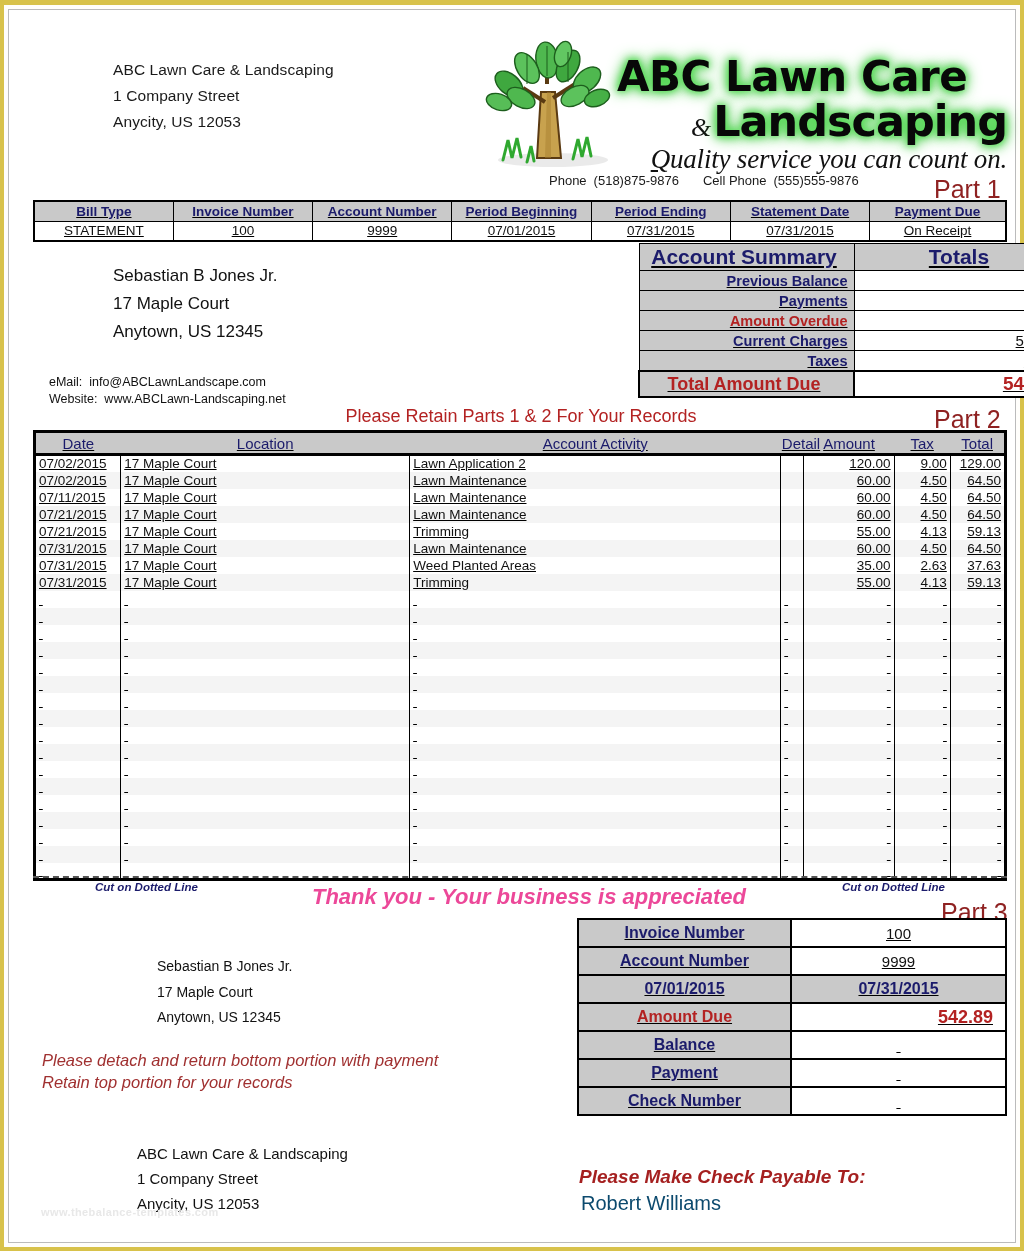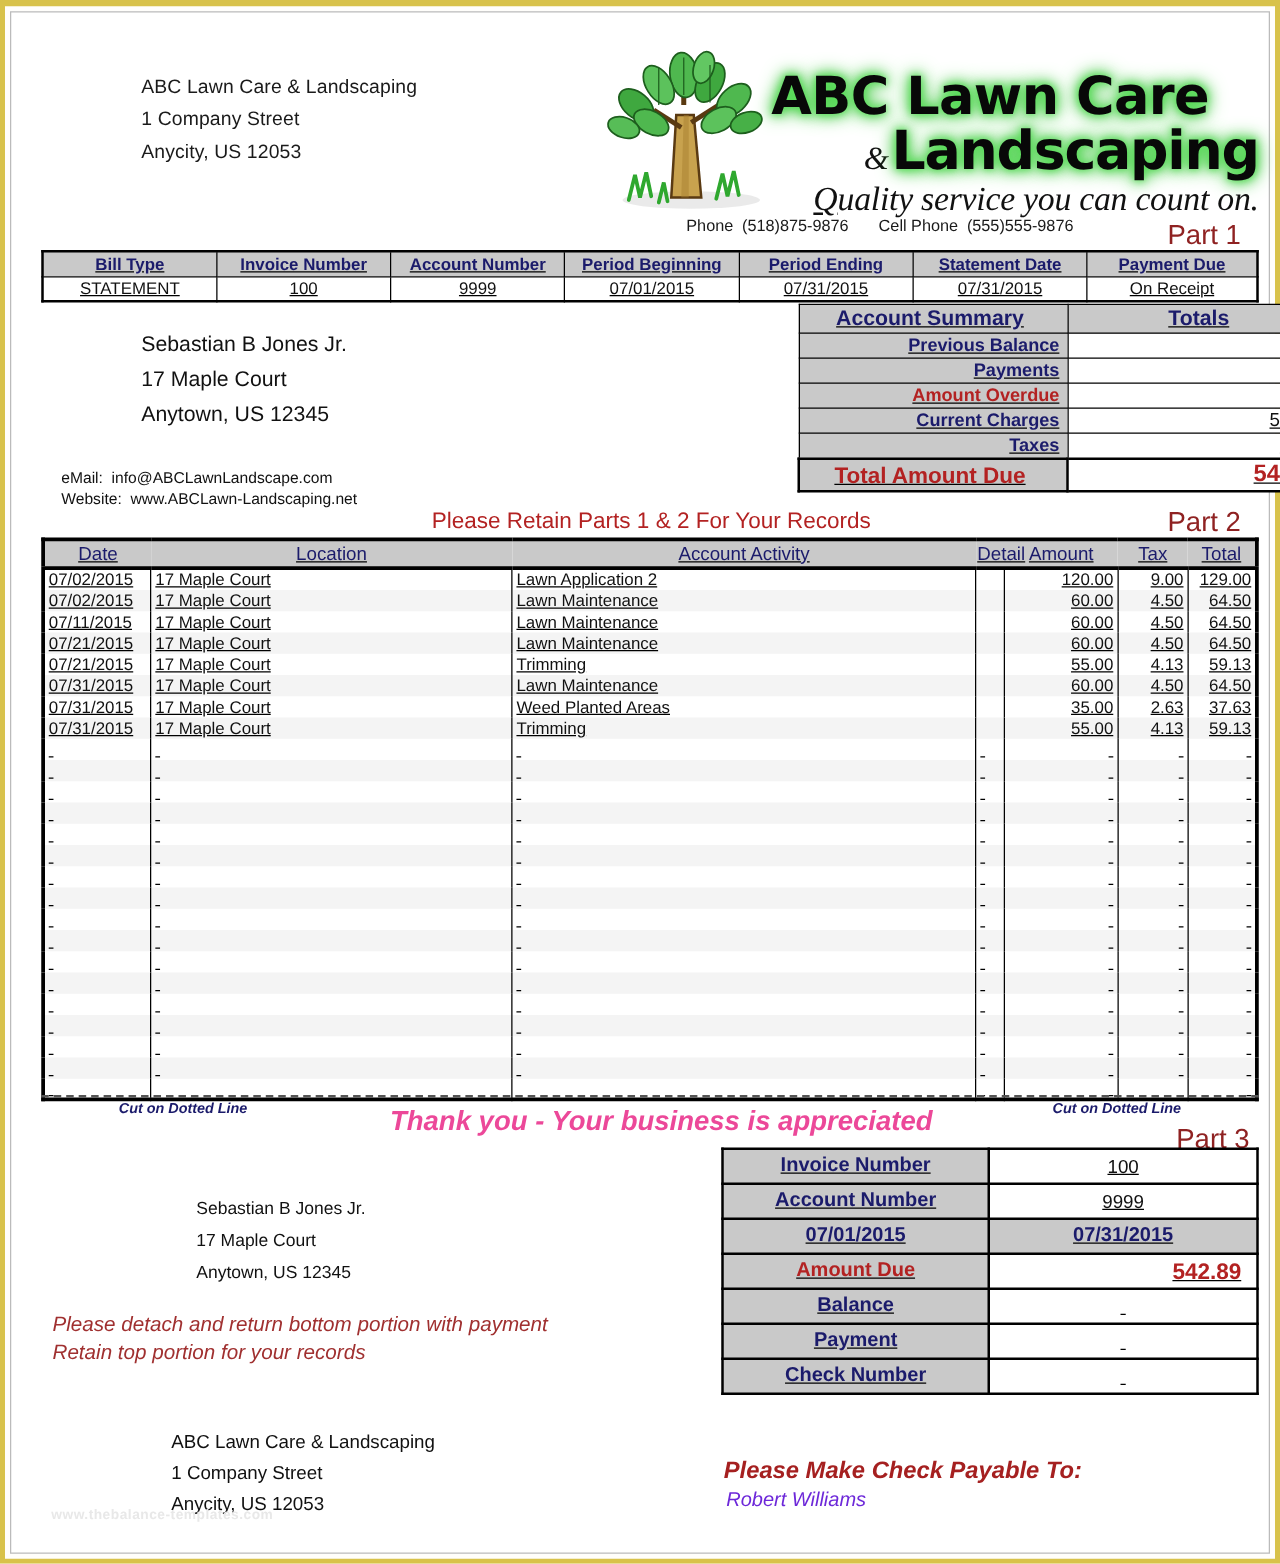--- a/index.html
+++ b/index.html
@@ -65,21 +65,21 @@
 
   .phone-line {
     position:absolute; left:540px; top:163px; width:380px;
     font-size:13px; color:#1a1a1a; white-space:nowrap;
   }
   .phone-line span.lbl { margin-right:7px; }
   .phone-line span.val { margin-right:24px; }
 
   .part-label {
     position:absolute;
-    font-size:22px; color:#8f2222; font-weight:normal;
+    font-size:25px; color:#8f2222; font-weight:normal;
     font-family:"Liberation Sans", sans-serif;
   }
   #part1 { left:925px; top:165px; }
   #part2 { left:925px; top:395px; }
   #part3 { left:932px; top:888px; }
 
   
   table { border-collapse:collapse;text-decoration:underline; }
 
   
@@ -116,21 +116,21 @@
   }
   .summary .lab {
     background:#c9c9c9; color:#1b1b6b; font-weight:bold;
     text-align:center; width:215px; padding-right:6px;
   }
   .summary .lab.rt { text-align:right; }
   .summary .val {
     background:#fff; color:#111; text-align:right; padding-right:7px;
     font-weight:normal; font-size:15px;
   }
-  .summary .hdr { font-size:17px; height:22px; }
+  .summary .hdr { font-size:21px; height:22px; }
   .summary .red { color:#b32222; }
   .summary .totalrow td { height:25px; }
   .summary .totalrow .lab { font-size:18px; color:#b32222; border:2px solid #000; }
   .summary .totalrow .val { font-size:19px; color:#b32222; font-weight:bold; border:2px solid #000; }
 
   .retain {
     position:absolute; left:0; top:396px; width:1024px;
     text-align:center; font-size:18px; color:#b32222;
   }
 
@@ -223,21 +223,21 @@
   .stub .val.red { color:#b32222; font-weight:bold; font-size:18px; text-align:right; padding-right:12px; }
   .stub .val.blank { }
 
   .payable {
     position:absolute; left:570px; top:1156px;
     font-size:19px; font-weight:bold; font-style:italic; color:#a52020;
     white-space:nowrap;
   }
   .payee {
     position:absolute; left:572px; top:1182px;
-    font-size:16px; font-style:italic; color:#6d28d9;
+    font-size:20px; color:#0c4a6e;
   }
 </style>
 </head>
 <body>
 
 <div class="page">
   <div class="sheet">
 
     <div class="company-top">
       <div>ABC Lawn Care &amp; Landscaping</div>

